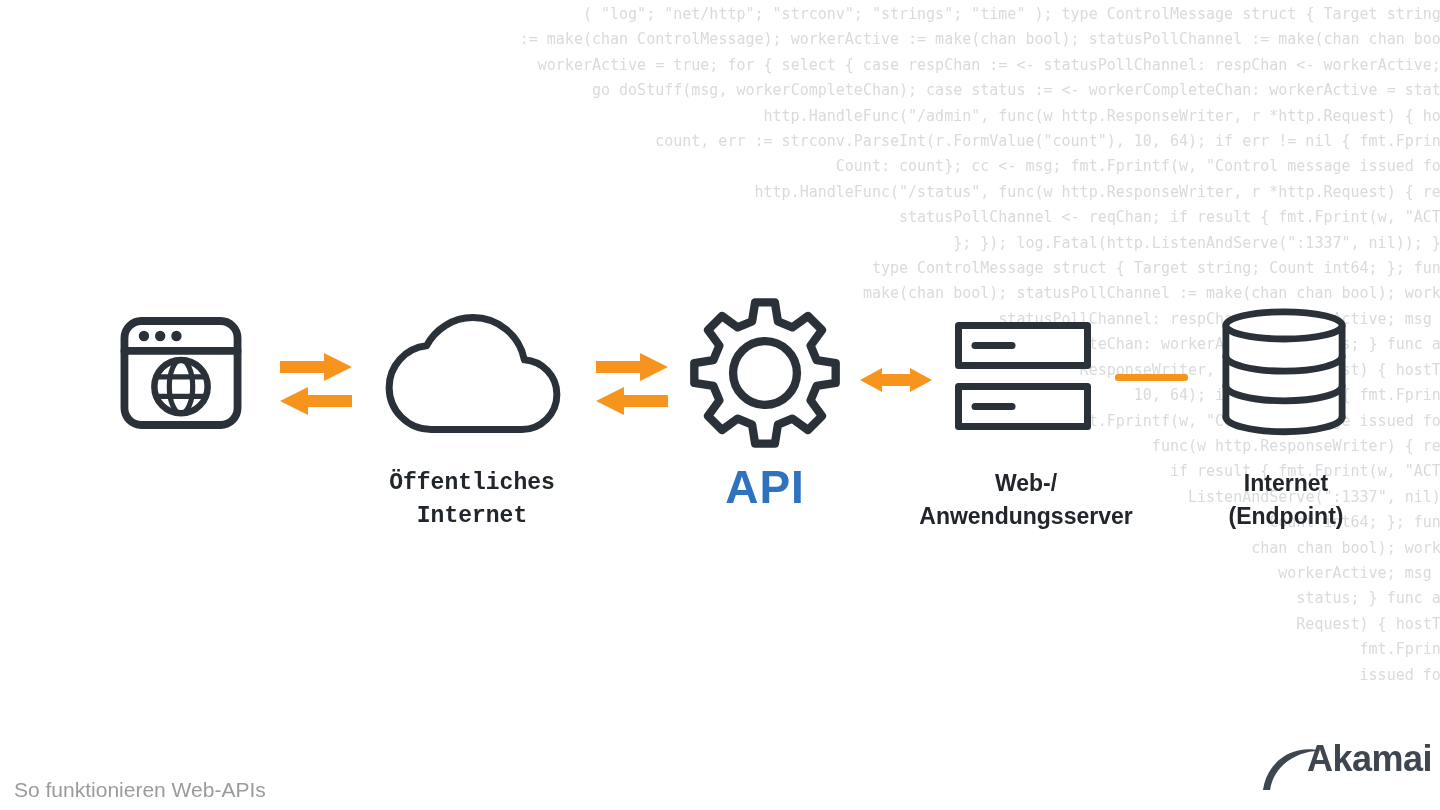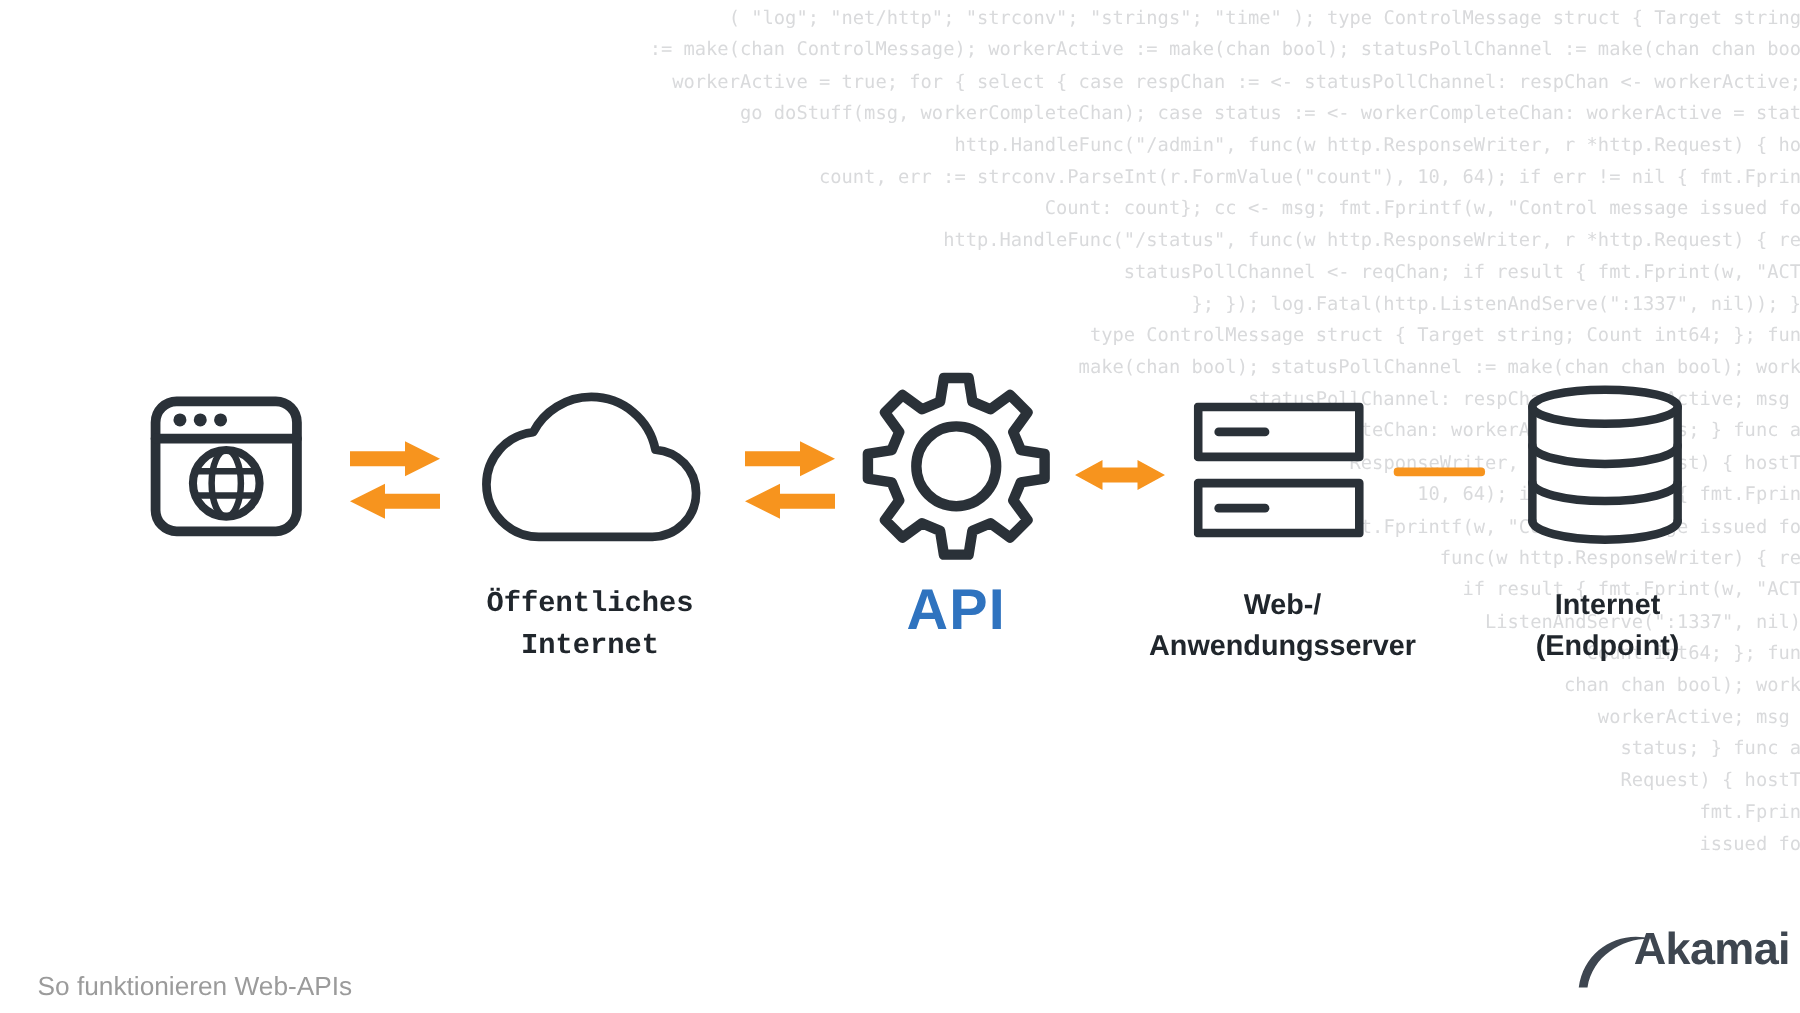--- a/index.html
+++ b/index.html
@@ -46,21 +46,21 @@
   .arrow { fill: var(--accent, #f7941e); }
   #conn-line {
     position: absolute; z-index: 2; height: 7px; border-radius: 3px;
     background: var(--accent, #f7941e);
     left: 1115px; top: 374px; width: 73px;
   }
 
   
   #caption {
     position: absolute; left: 14px; bottom: 8px; z-index: 2;
-    font-size: 21px; font-weight: 400; color: var(--caption, #9b9b9b); margin-left: 16px;
+    font-size: 21px; font-weight: 400; color: var(--caption, #9b9b9b);
   }
   #logo {
     position: absolute; right: 8px; bottom: 16px; z-index: 2;
     display: flex; align-items: flex-start;
   }
   #logo-text {
     font-size: 36px; font-weight: 700; letter-spacing: -0.5px;
     color: var(--logo, #3e4650); margin-left: -16px; line-height: 38px;
   }
   .swoosh { fill: var(--logo, #3e4650); }

